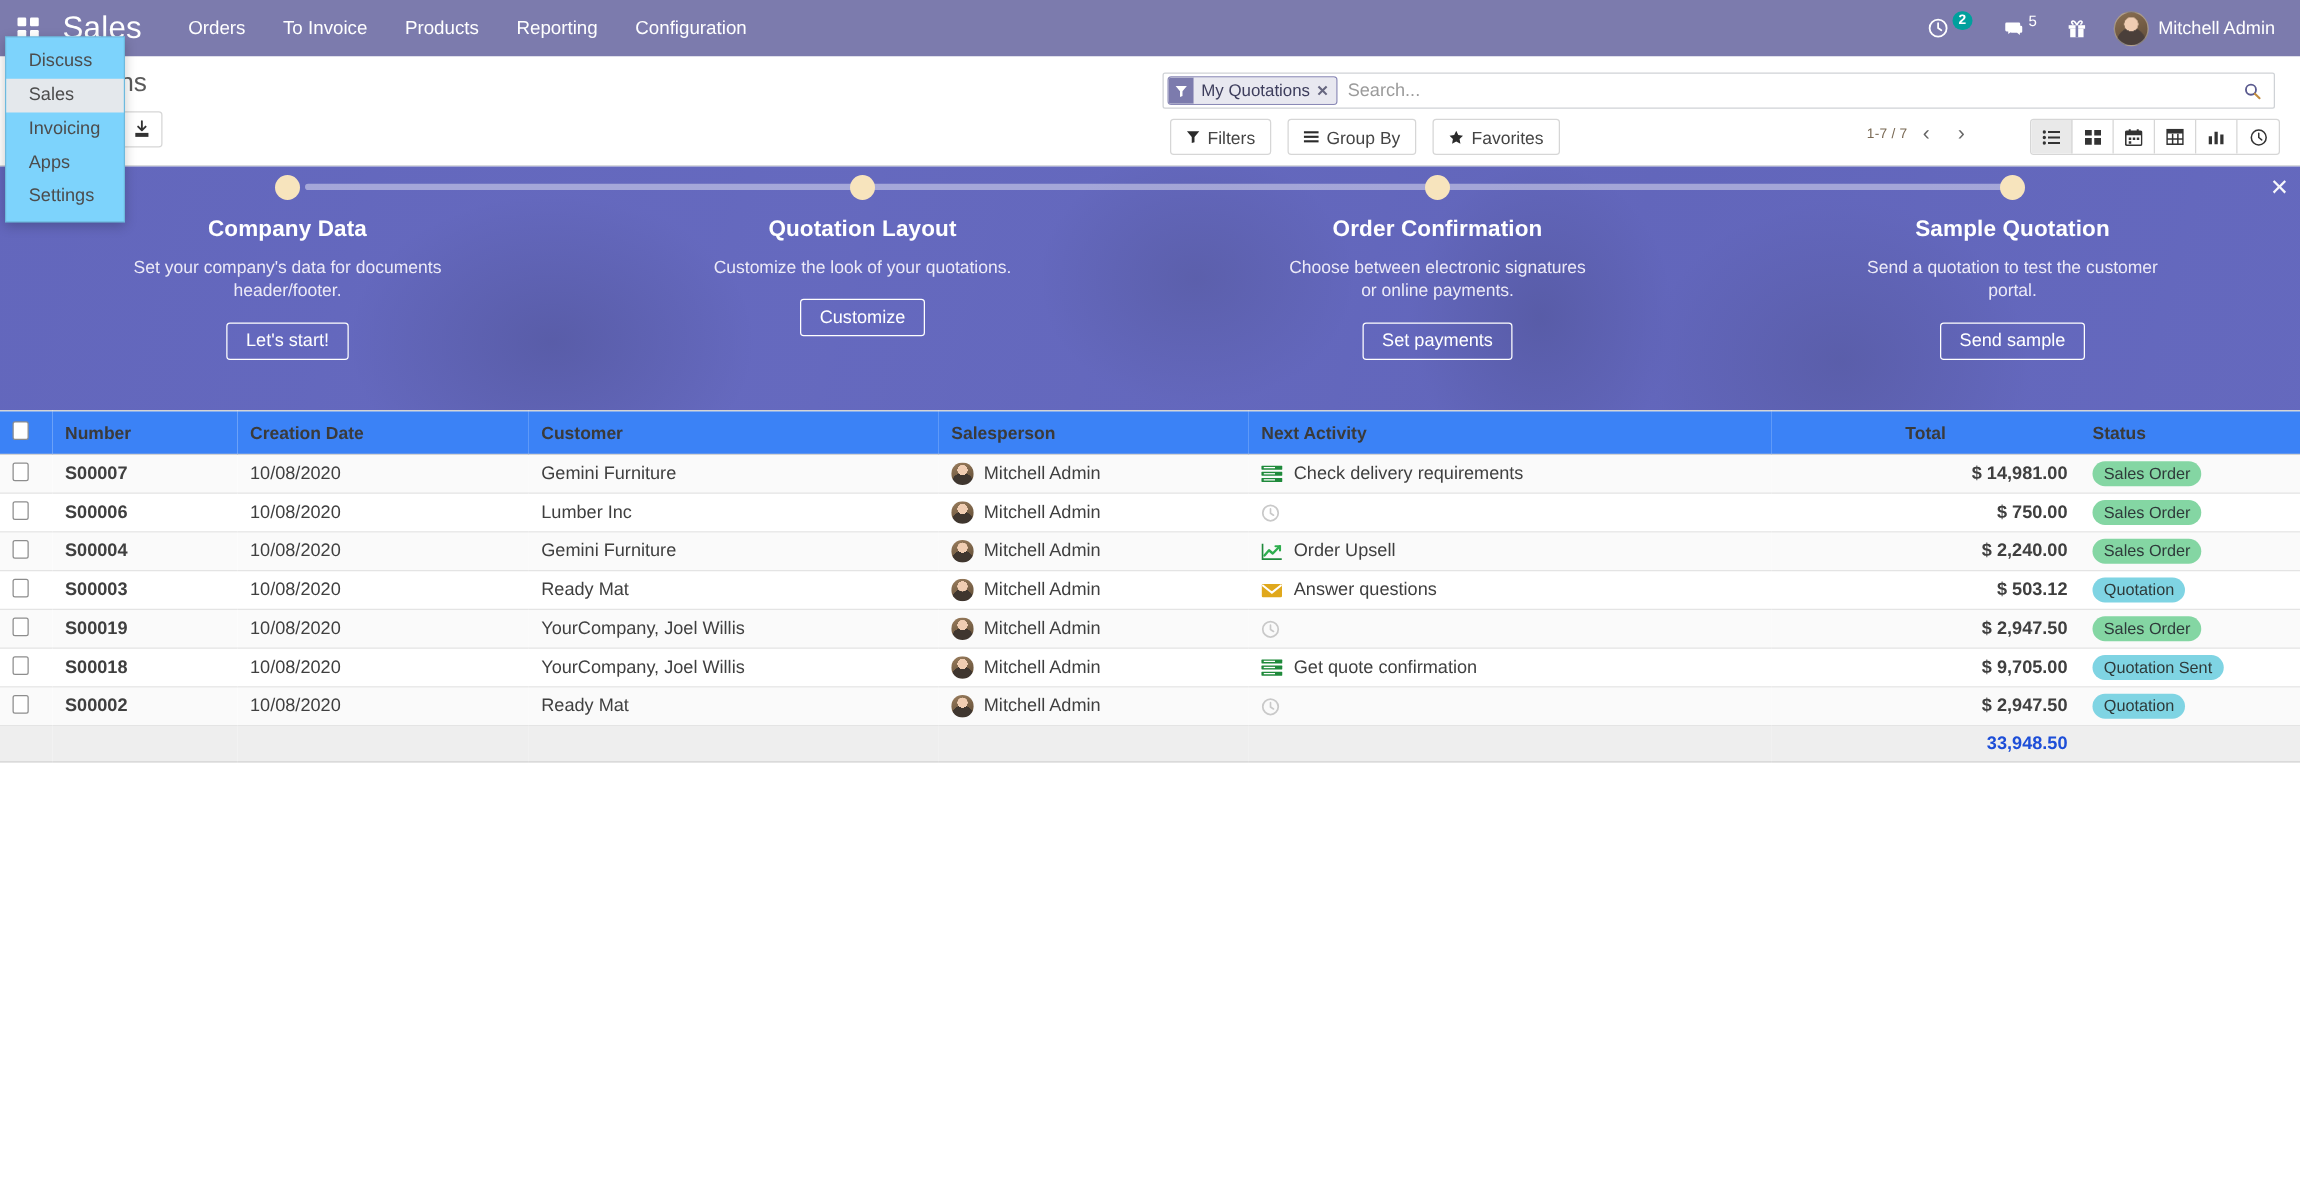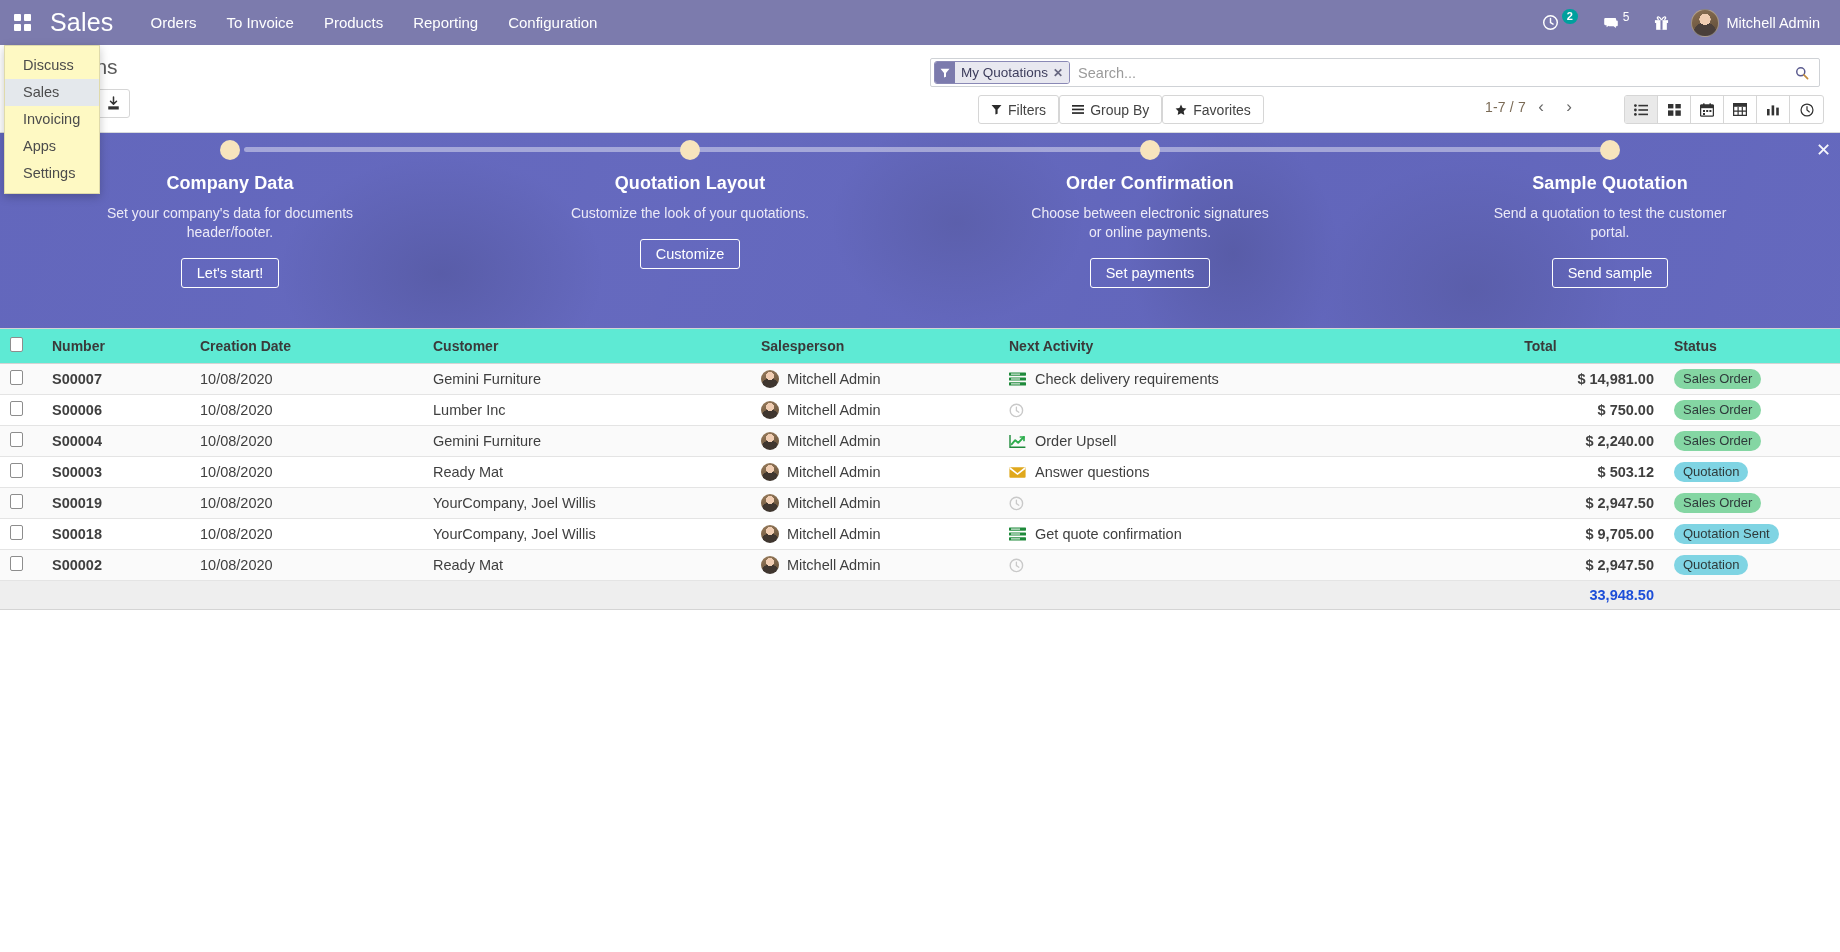--- a/index.html
+++ b/index.html
@@ -74,23 +74,23 @@
       radial-gradient(circle at 50% 36%, #f0cdb2 0 26%, transparent 27%),
       radial-gradient(circle at 50% 92%, #4a3f3a 0 42%, transparent 43%),
       linear-gradient(160deg, #8a6f52, #5d4a36);
     border: 1px solid rgba(255,255,255,.35);
     flex: none;
   }
   .username { font-size: 14.5px; color: #fff; }
 
   
   .apps-dropdown {
-    position: absolute; top: 45px; left: 4px;
+    position: absolute; top: 29px; left: 4px;
     width: 96px;
-    background: #fef9c3;
+    background: #7dd3fc;
     border: 1px solid rgba(0,0,0,.12);
     box-shadow: 0 3px 9px rgba(0,0,0,.22);
     z-index: 60;
     padding: 6px 0;
   }
   .apps-dropdown .dd-item {
     padding: 4px 18px;
     font-size: 14.5px; color: #4c4c4c;
     line-height: 19px; cursor: pointer;
     white-space: nowrap;
@@ -157,37 +157,37 @@
     font-family: inherit; height: 100%;
   }
   .search-input::placeholder { color: #9b9b9b; }
   .search-mag {
     padding: 0 10px; color: #6b6b9c; font-size: 15px; cursor: pointer;
     display: flex; align-items: center;
   }
 
   
   .cp-filters {
-    position: absolute; left: 978px; top: 50px;
-    display: flex; gap: 0;
+    position: absolute; left: 936px; top: 50px;
+    display: flex; gap: 13px;
   }
   .fbtn {
     background: #fff; border: 1px solid #d6d6d6;
     border-radius: 3px; padding: 4px 12px;
     font-size: 14px; color: #444;
     display: flex; align-items: center; gap: 6px;
     cursor: pointer; font-family: inherit;
     height: 29px;
   }
 
   .pager {
     position: absolute; right: 258px; top: 52px;
     display: flex; align-items: center; gap: 2px;
   }
-  .pager-text { font-size: 14px; color: #7a6a55; letter-spacing: .2px; }
+  .pager-text { font-size: 11px; color: #7a6a55; letter-spacing: .2px; }
   .pager-arrow {
     width: 26px; text-align: center;
     font-size: 17px; color: #666; cursor: pointer;
     line-height: 20px;
   }
 
   .viewswitch {
     position: absolute; right: 16px; top: 50px;
     display: flex; border: 1px solid #d6d6d6; border-radius: 3px;
     overflow: hidden; background: #fff; height: 29px;
@@ -258,21 +258,21 @@
 
   
   .listwrap {
     position: absolute; top: 328px; left: 0;
     width: 1840px; height: 624px;
     background: #fff;
     overflow: hidden;
   }
   table.olist { width: 1840px; border-collapse: collapse; table-layout: fixed; }
   table.olist thead th {
-    background: #5eead4;
+    background: #3b82f6;
     border-bottom: 1px solid #d4d4d4;
     border-top: 1px solid #d4d4d4;
     font-size: 14px; font-weight: 700; color: #3a3a3a;
     text-align: left; padding: 8px 10px;
     height: 31px; white-space: nowrap;
   }
   table.olist thead th.num { text-align: center; }
   table.olist tbody td {
     border-bottom: 1px solid #e4e4e4;
     padding: 5px 10px; height: 27px;

